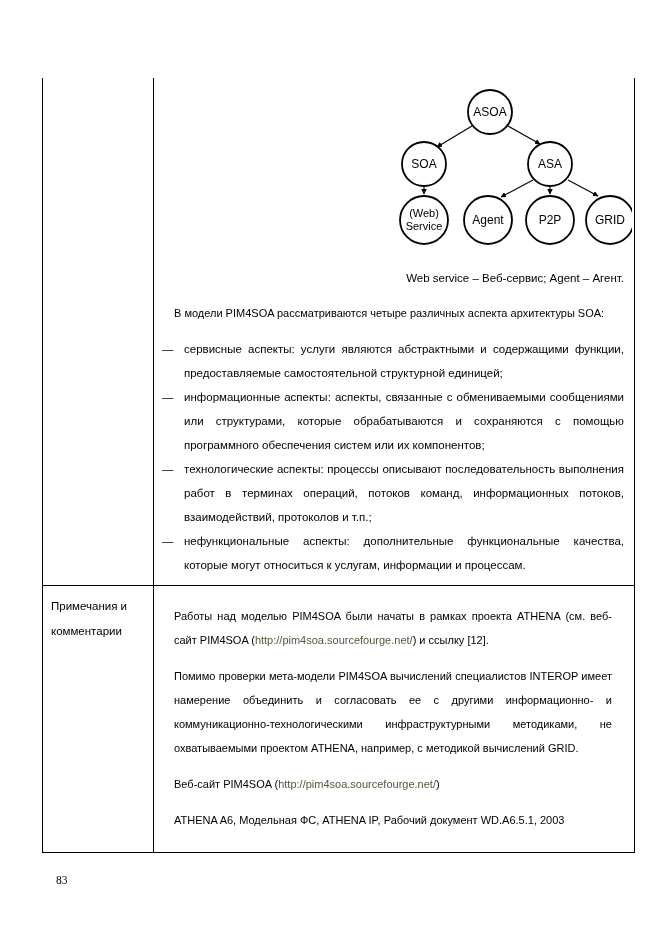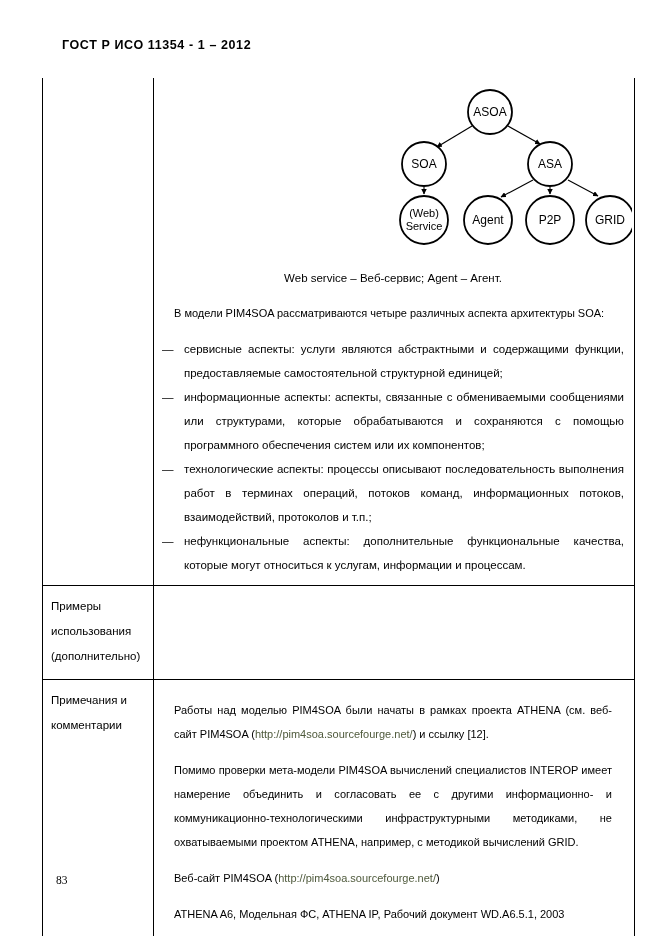--- a/index.html
+++ b/index.html
@@ -66,21 +66,21 @@
 
   
   .diagram-wrap {
     position: relative;
     height: 175px;
     text-align: right;
   }
   .diagram-svg { display: block; margin: 0 auto; }
 
   .caption {
-    text-align: center;
+    text-align: right;
     font-size: 11.5px;
     margin: 8px 0 4px 0;
     line-height: 22px;
   }
   .para {
     font-size: 11px;
     line-height: 24px;
     margin: 12px;
     text-align: justify;
   }
@@ -117,21 +117,20 @@
     top: 874px;
     font-size: 11.5px;
     font-family: "Liberation Serif", serif;
   }
 </style>
 </head>
 <body>
 
 <div class="page">
 
-  <div class="doc-header">ГОСТ Р ИСО 11354 - 1 – 2012</div>
 
   <table class="spec-table">
     <tbody>
 
       <tr class="rule-below">
         <td class="col-label">
           <div class="cell-pad-label"></div>
         </td>
         <td class="col-body">
           <div class="cell-pad-body">
@@ -207,32 +206,20 @@
               <li>
                 <span class="dash">—</span>
                 <span>нефункциональные аспекты: дополнительные функциональные качества, которые могут относиться к услугам, информации и процессам.</span>
               </li>
             </ul>
 
           </div>
         </td>
       </tr>
 
-      <tr class="rule-below">
-        <td class="col-label">
-          <div class="cell-pad-label">
-            <span class="label-line">Примеры</span>
-            <span class="label-line">использования</span>
-            <span class="label-line">(дополнительно)</span>
-          </div>
-        </td>
-        <td class="col-body">
-          <div class="cell-pad-body empty-cell"></div>
-        </td>
-      </tr>
 
       <tr class="rule-below">
         <td class="col-label">
           <div class="cell-pad-label">
             <span class="label-line">Примечания и</span>
             <span class="label-line">комментарии</span>
           </div>
         </td>
         <td class="col-body">
           <div class="cell-pad-body">

